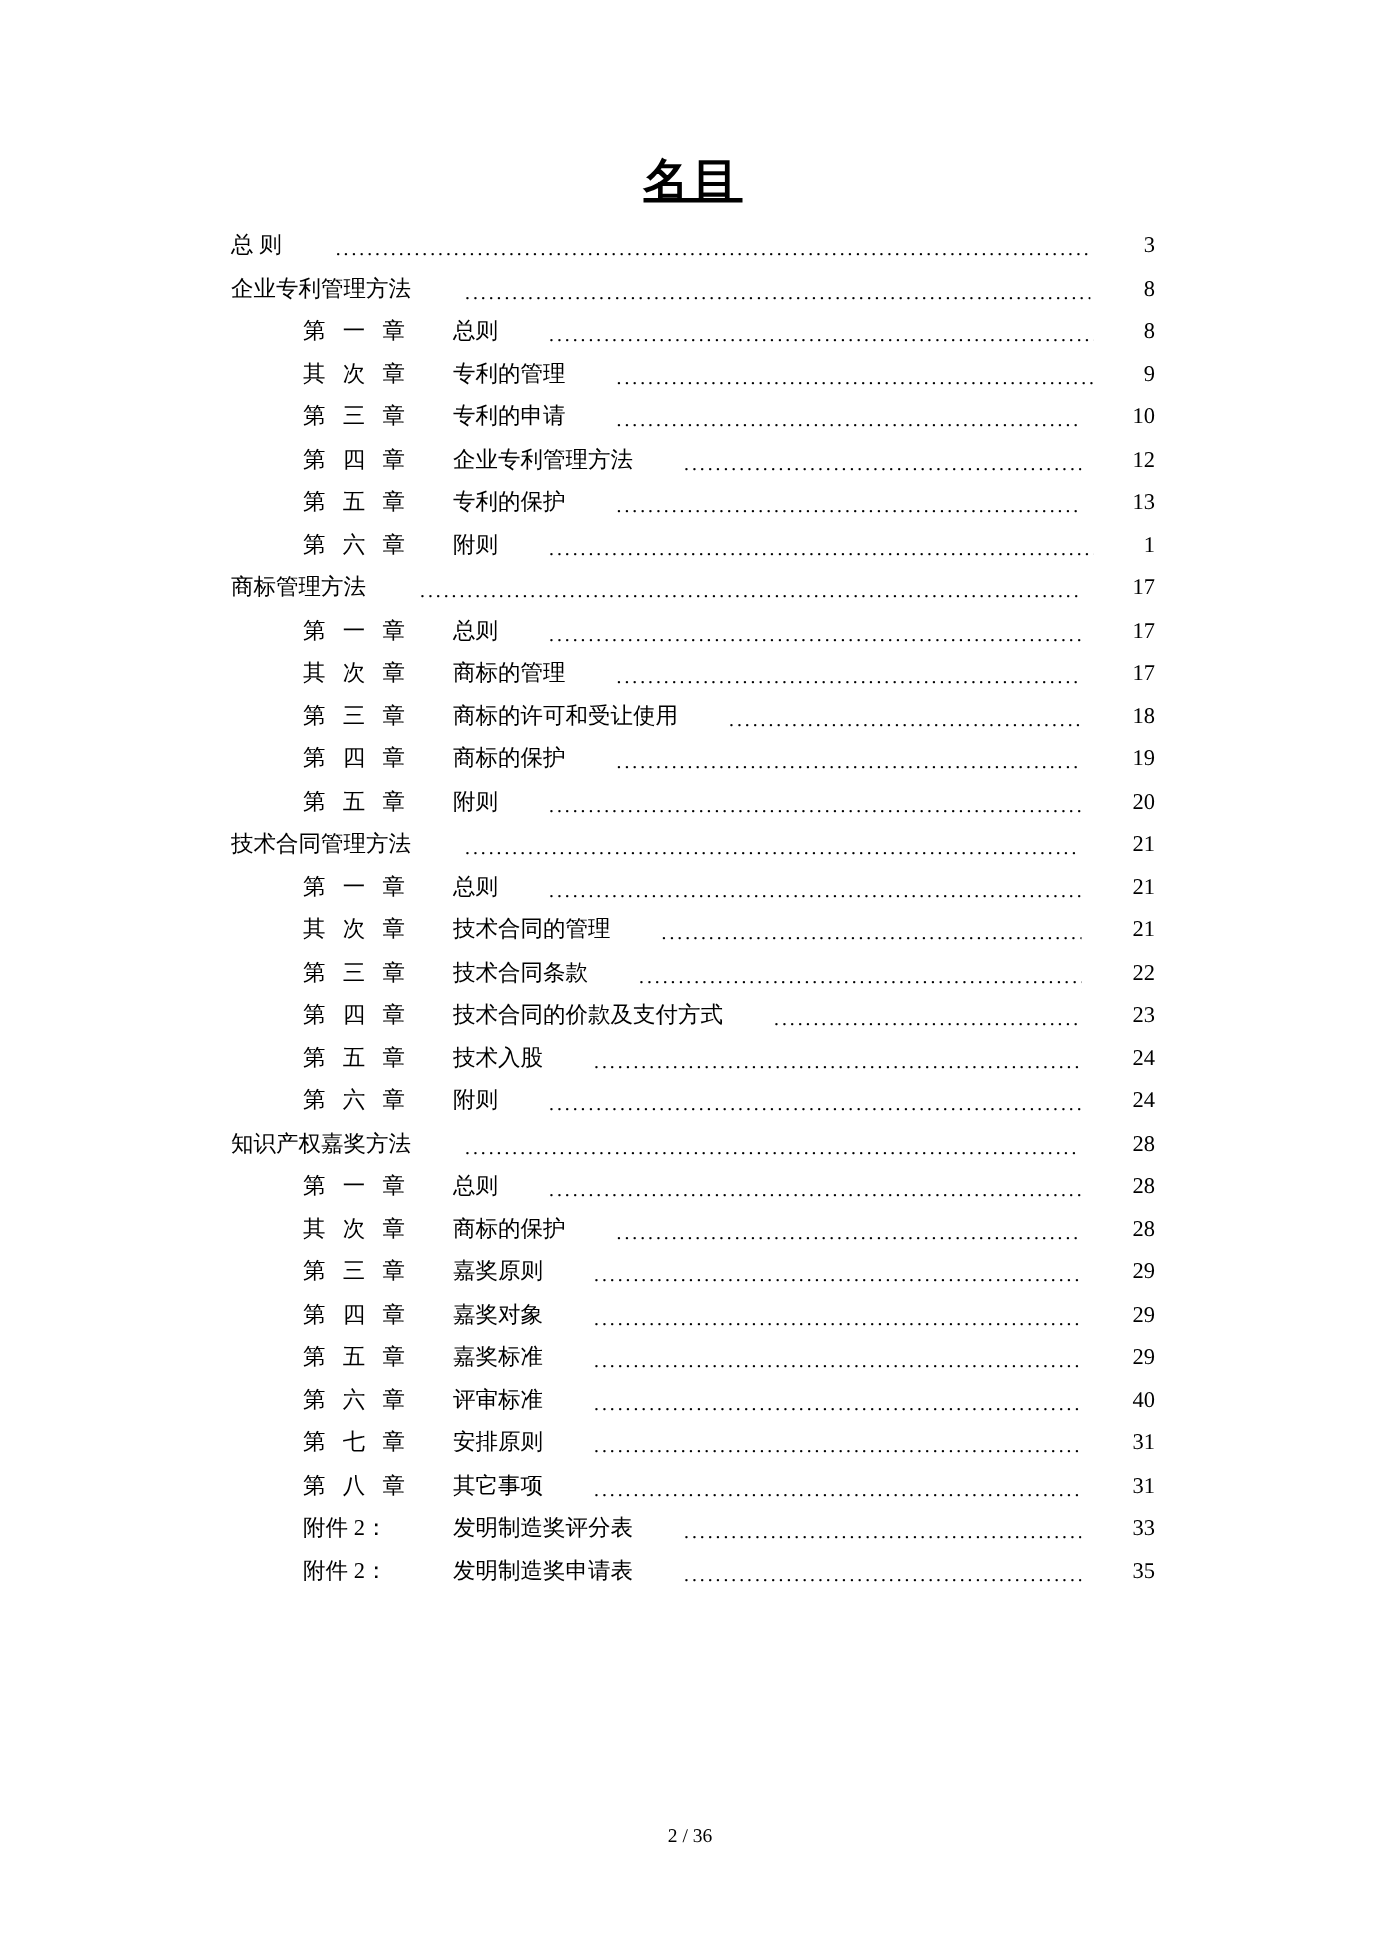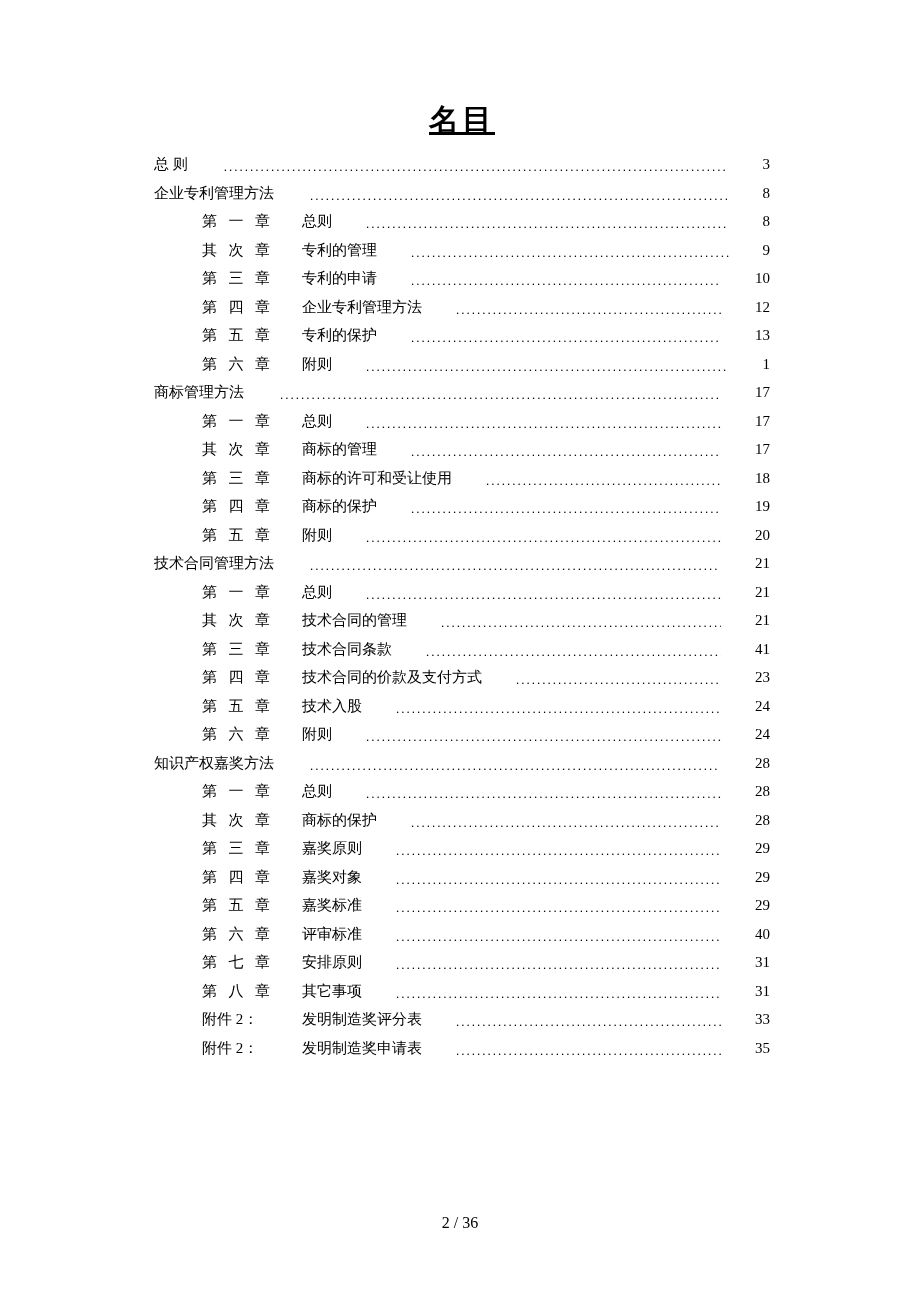--- a/index.html
+++ b/index.html
@@ -75,21 +75,21 @@
     .page-num {
       flex: 0 0 auto;
       font-size: 15px;
     }
     .footer {
       position: absolute;
       bottom: 70px;
       left: 0;
       right: 0;
       text-align: center;
-      font-size: 16px;
+      font-size: 13px;
       color: #000;
     }
   </style>
 </head>
 <body>
 
 <h1 class="title">名目</h1>
 
 <div class="toc" id="toc-container">
     <div class="toc-row level-0">
@@ -187,21 +187,21 @@
     <div class="toc-row level-1">
       <span class="chapter-label">其次章</span>
       <span class="item-title">技术合同的管理</span>
       <span class="dots"></span>
       <span class="page-num">21</span>
     </div>
     <div class="toc-row level-1">
       <span class="chapter-label">第三章</span>
       <span class="item-title">技术合同条款</span>
       <span class="dots"></span>
-      <span class="page-num">41</span>
+      <span class="page-num">22</span>
     </div>
     <div class="toc-row level-1">
       <span class="chapter-label">第四章</span>
       <span class="item-title">技术合同的价款及支付方式</span>
       <span class="dots"></span>
       <span class="page-num">23</span>
     </div>
     <div class="toc-row level-1">
       <span class="chapter-label">第五章</span>
       <span class="item-title">技术入股</span>

